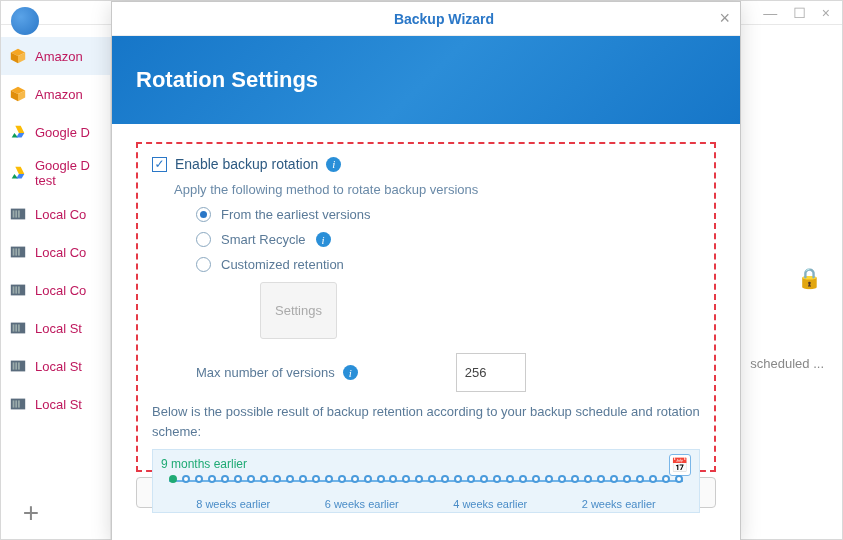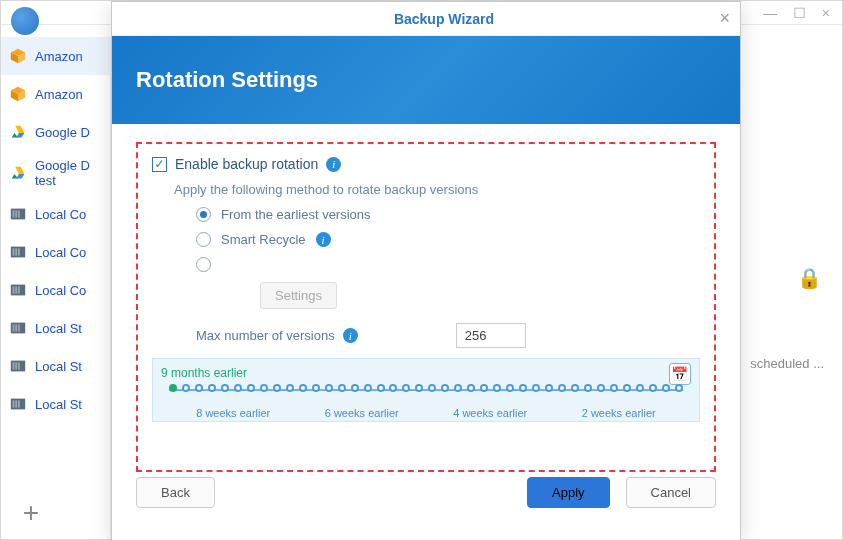--- a/index.html
+++ b/index.html
@@ -43,21 +43,21 @@
   top: 36px; left: 0;
   width: 110px; bottom: 0;
   background: #fff;
   border-right: 1px solid #eee;
 }
 .sidebar-item {
   display: flex;
   align-items: center;
   gap: 8px;
   padding: 10px 8px;
-  color: #1d4ed8;
+  color: #be185d;
   font-size: 13px;
   white-space: nowrap;
   overflow: hidden;
 }
 .sidebar-item.selected {
   background: #eaf3fb;
 }
 .sidebar-icon { width: 18px; height: 18px; flex-shrink: 0; }
 .sidebar-add {
   position: absolute;
@@ -170,37 +170,37 @@
   display: inline-flex; align-items: center; justify-content: center;
 }
 .radio.checked::after {
   content: "";
   width: 7px; height: 7px;
   background: #2a77c7;
   border-radius: 50%;
 }
 .settings-btn {
   margin-left: 64px;
-  padding: 5px 14px;
+  padding: 20px 14px;
   background: #f5f5f5;
   border: 1px solid #ddd;
   color: #aaa;
   border-radius: 3px;
   font-size: 13px;
 }
 .max-row {
   display: flex; align-items: center;
   margin: 14px 0 10px 44px;
   gap: 8px;
 }
 .max-row .label { color: #5a7a98; }
 .max-input {
   margin-left: 90px;
   width: 70px;
-  padding: 4px 8px;
+  padding: 11px 8px;
   border: 1px solid #ccc;
   color: #444;
   text-align: left;
   font-size: 13px;
 }
 .explain {
   color: #5a7a98;
   font-size: 13px;
   line-height: 1.5;
   margin-bottom: 8px;
@@ -410,30 +410,32 @@
             <span class="radio checked"></span>
             <span>From the earliest versions</span>
           </div>
           <div class="radio-row">
             <span class="radio"></span>
             <span>Smart Recycle</span>
             <span class="info-icon">i</span>
           </div>
           <div class="radio-row">
             <span class="radio"></span>
+            <span>Customized retention</span>
           </div>
           <button class="settings-btn" disabled="">Settings</button>
         </div>
 
         <div class="max-row">
           <span class="label">Max number of versions</span>
           <span class="info-icon">i</span>
           <input class="max-input" value="256" style="">
         </div>
 
+        <div class="explain">Below is the possible result of backup retention according to your backup schedule and rotation scheme:</div>
 
         <div class="timeline-box">
           <span class="timeline-label">9 months earlier</span>
           <span class="timeline-cal">📅</span>
           <div class="timeline-line"></div>
           <div class="timeline-dots">
             <span class="dot start"></span>
             <span class="dot"></span>
               <span class="dot"></span>
               <span class="dot"></span>

